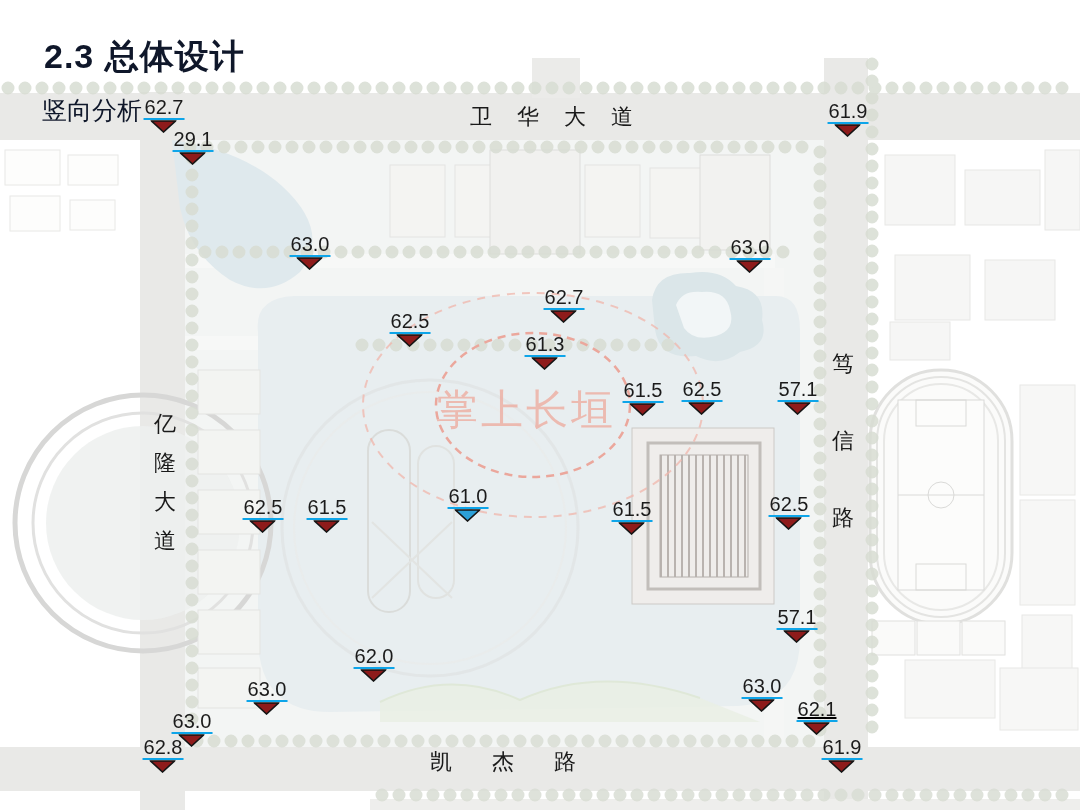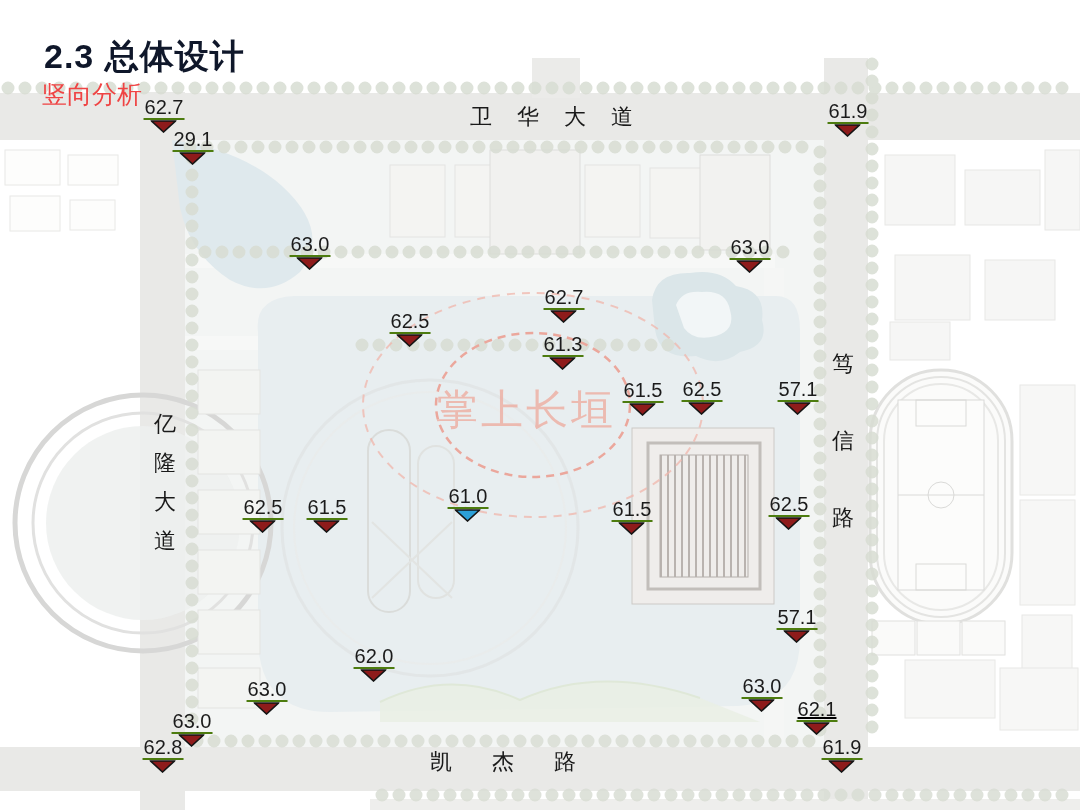--- a/index.html
+++ b/index.html
@@ -3,36 +3,36 @@
 <meta charset="utf-8">
 <style>
   html,body{margin:0;padding:0;background:#fff;}
   .page{position:relative;width:1080px;height:810px;overflow:hidden;background:#ffffff;
         font-family:"Liberation Sans","DejaVu Sans",sans-serif;}
   .layer{position:absolute;inset:0;}
   svg.bg{position:absolute;left:0;top:0;}
   
   .title{position:absolute;left:44px;top:34px;font-size:34px;font-weight:bold;color:#0f172a;
          letter-spacing:1px;white-space:nowrap;}
-  .subtitle{position:absolute;left:42px;top:78px;font-size:25px;color:#ef4444;white-space:nowrap;}
+  .subtitle{position:absolute;left:42px;top:94px;font-size:25px;color:#0f172a;white-space:nowrap;}
   
   .wm-text{position:absolute;left:436px;top:382px;font-size:42px;letter-spacing:3px;
            color:#edb1a6;opacity:.85;white-space:nowrap;}
   
   .road{position:absolute;display:flex;color:#1a1a1a;font-size:22px;line-height:1;}
   .road.h{flex-direction:row;}
   .road.v{flex-direction:column;align-items:center;}
   .road-weihua{left:470px;top:106px;gap:25px;}
   .road-kaijie{left:430px;top:751px;gap:40px;}
   .road-yilong{left:154px;top:413px;gap:17px;}
   .road-duxin{left:832px;top:353px;gap:55px;}
   
   .marker{position:absolute;transform:translateX(-50%);display:flex;flex-direction:column;
           align-items:center;line-height:1;}
-  .marker .val{font-size:20px;color:#1b1b1b;border-bottom:2px solid #4d7c0f;padding:0 1px 1px;}
+  .marker .val{font-size:20px;color:#1b1b1b;border-bottom:2px solid #0ea5e9;padding:0 1px 1px;}
   .marker svg{display:block;margin-top:0;}
 </style>
 </head>
 <body>
 
 <div class="page">
 
   <svg class="bg" width="1080" height="810" viewBox="0 0 1080 810">
     <defs>
       <pattern id="hatch" width="7" height="8" patternUnits="userSpaceOnUse">
@@ -211,21 +211,21 @@
         <svg width="26" height="13" viewBox="0 0 26 13">
           <polygon points="1,1 25,1 13,12" fill="#8e1b1b" stroke="#151515" stroke-width="1.6"></polygon>
         </svg>
       </div>
       <div class="marker" style="left: 564px; top: 287px;">
         <span class="val">62.7</span>
         <svg width="26" height="13" viewBox="0 0 26 13">
           <polygon points="1,1 25,1 13,12" fill="#8e1b1b" stroke="#151515" stroke-width="1.6"></polygon>
         </svg>
       </div>
-      <div class="marker" style="left: 563px; top: 334px;">
+      <div class="marker" style="left: 545px; top: 334px;">
         <span class="val">61.3</span>
         <svg width="26" height="13" viewBox="0 0 26 13">
           <polygon points="1,1 25,1 13,12" fill="#8e1b1b" stroke="#151515" stroke-width="1.6"></polygon>
         </svg>
       </div>
       <div class="marker" style="left: 643px; top: 380px;">
         <span class="val">61.5</span>
         <svg width="26" height="13" viewBox="0 0 26 13">
           <polygon points="1,1 25,1 13,12" fill="#8e1b1b" stroke="#151515" stroke-width="1.6"></polygon>
         </svg>

